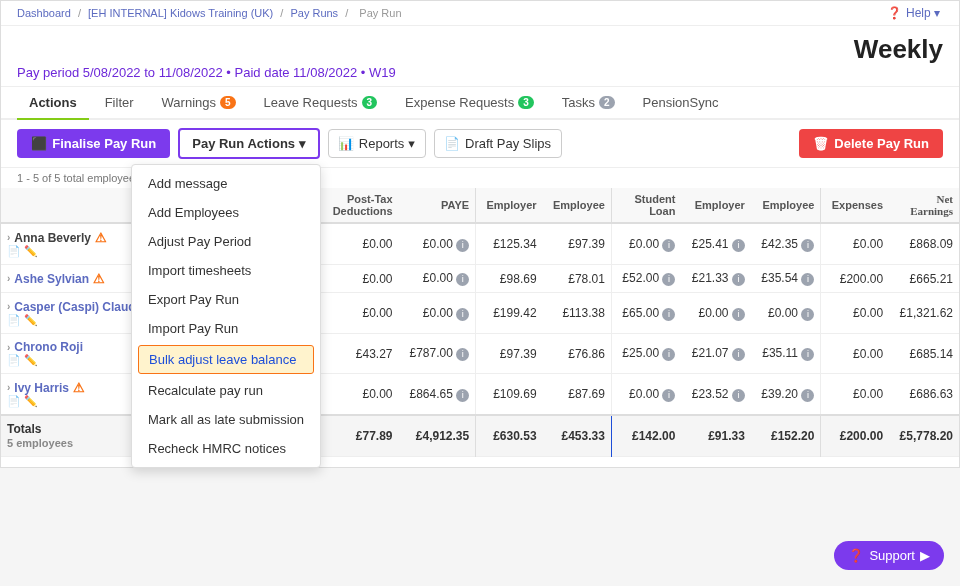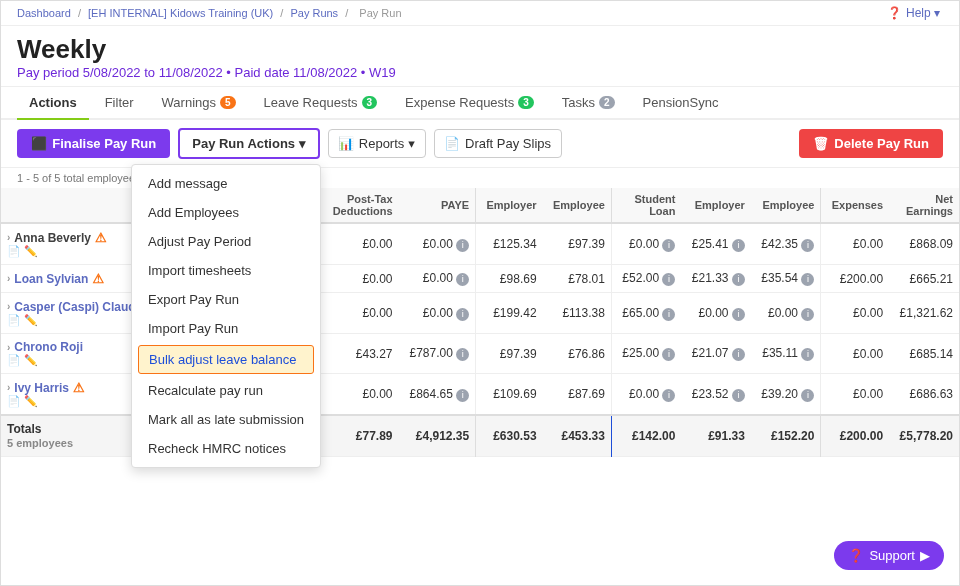--- a/index.html
+++ b/index.html
@@ -1,22 +1,22 @@
 <!DOCTYPE html>
 <html><head>
   <meta charset="utf-8">
   <style>
     * { box-sizing: border-box; margin: 0; padding: 0; }
     body { font-family: Arial, sans-serif; font-size: 13px; background: #f5f5f5; color: #333; width: 960px; height: 586px; overflow: hidden; }
-    .page { background: #fff; width: 960px; height: 586px; display: flex; flex-direction: column; border: 1px solid #ddd; }
+    .page { background: #fff; width: 960px; height: 468px; display: flex; flex-direction: column; border: 1px solid #ddd; }
     .breadcrumb { font-size: 11px; color: #666; padding: 6px 16px; border-bottom: 1px solid #eee; }
     .breadcrumb a { color: #5c6bc0; text-decoration: none; }
     .breadcrumb span { color: #999; margin: 0 4px; }
     .header-section { padding: 8px 16px 6px; border-bottom: 1px solid #eee; }
-    .header-section h1 { font-size: 26px; font-weight: bold; color: #222; }
+    .header-section h1 { font-size: 26px; font-weight: bold; color: #222; text-align: right; }
     .header-section .subtitle { font-size: 13px; color: #6d28d9; margin-top: 0; }
     .tabs-bar { display: flex; align-items: center; padding: 0 16px; border-bottom: 2px solid #eee; gap: 4px; }
     .tab { padding: 8px 12px; font-size: 13px; cursor: pointer; color: #555; border-bottom: 2px solid transparent; margin-bottom: -2px; display: flex; align-items: center; gap: 4px; }
     .tab.active { color: #333; border-bottom: 2px solid #84cc16; font-weight: bold; }
     .tab .badge { border-radius: 10px; font-size: 10px; padding: 1px 5px; font-weight: bold; color: #fff; }
     .badge-orange { background: #f97316; }
     .badge-green { background: #22c55e; }
     .badge-gray { background: #9ca3af; }
     .actions-bar { display: flex; align-items: center; padding: 8px 16px; gap: 8px; border-bottom: 1px solid #eee; position: relative; }
     .btn-finalize { background: #7c3aed; color: #fff; border: none; padding: 7px 14px; border-radius: 4px; cursor: pointer; font-size: 13px; font-weight: bold; display: flex; align-items: center; gap: 5px; }
@@ -141,21 +141,21 @@
           <th style="text-align:right;">Pre-Tax<br>Deductions</th>
           <th style="text-align:right;">Taxable<br>Earnings</th>
           <th style="text-align:right;">Post-Tax<br>Deductions</th>
           <th style="text-align:right;">PAYE</th>
           <th style="text-align:right;border-left:1px solid #ddd;">Employer</th>
           <th style="text-align:right;">Employee</th>
           <th style="text-align:right;border-left:1px solid #ddd;">Student<br>Loan</th>
           <th style="text-align:right;">Employer</th>
           <th style="text-align:right;">Employee</th>
           <th style="text-align:right;border-left:1px solid #ddd;">Expenses</th>
-          <th style="text-align:right;">Net<br>Earnings</th>
+          <th style="text-align:right;font-family:Liberation Serif, serif;">Net<br>Earnings</th>
         </tr>
       </thead>
       <tbody id="table-body">
       <tr>
     <td class="col-name">
       <div class="employee-name">
         <span class="chevron">›</span>
         <span style="color:#404040;font-weight:bold">Anna Beverly</span>
         <span class="warn-icon">⚠</span>
       </div>
@@ -173,21 +173,21 @@
     <td class="col-num" style="border-left:1px solid #eee;">£0.00 <span class="info-icon">i</span></td>
     <td class="col-num">£25.41 <span class="info-icon">i</span></td>
     <td class="col-num">£42.35 <span class="info-icon">i</span></td>
     <td class="col-num" style="border-left:1px solid #eee;">£0.00</td>
     <td class="col-num">£868.09</td>
   </tr>
           <tr>
     <td class="col-name">
       <div class="employee-name">
         <span class="chevron">›</span>
-        <span style="color:#5c6bc0;font-weight:bold">Loan Sylvian</span>
+        <span style="color:#5c6bc0;font-weight:bold">Ashe Sylvian</span>
         <span class="warn-icon">⚠</span>
       </div>
 
     </td>
     <td class="col-num">£34.62</td>
     <td class="col-num">£795.22</td>
     <td class="col-num">£0.00</td>
     <td class="col-num">£0.00 <span class="info-icon">i</span></td>
     <td class="col-num" style="border-left:1px solid #eee;">£98.69</td>
     <td class="col-num">£78.01</td>

